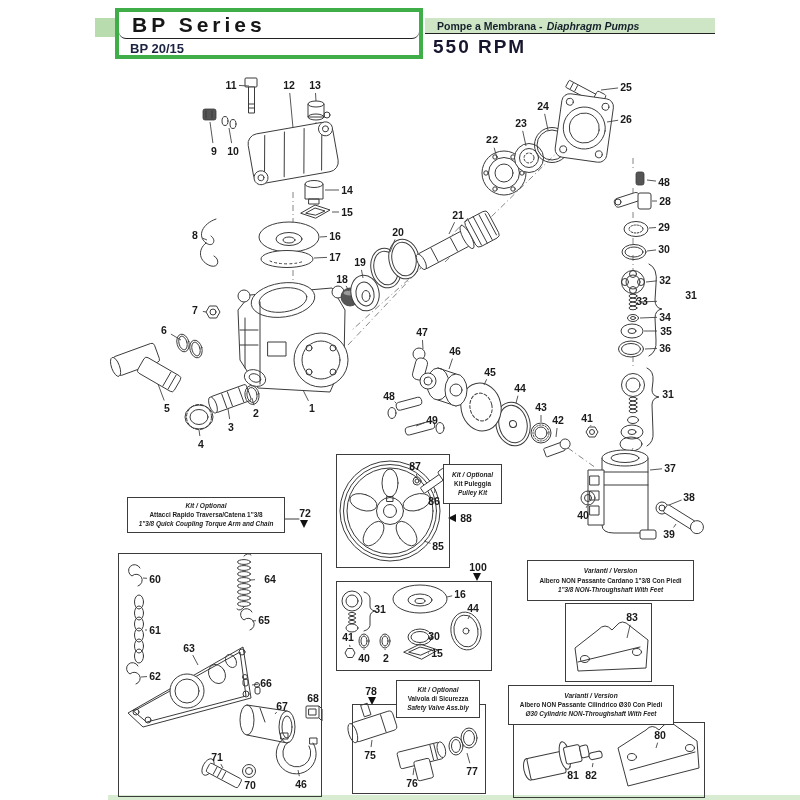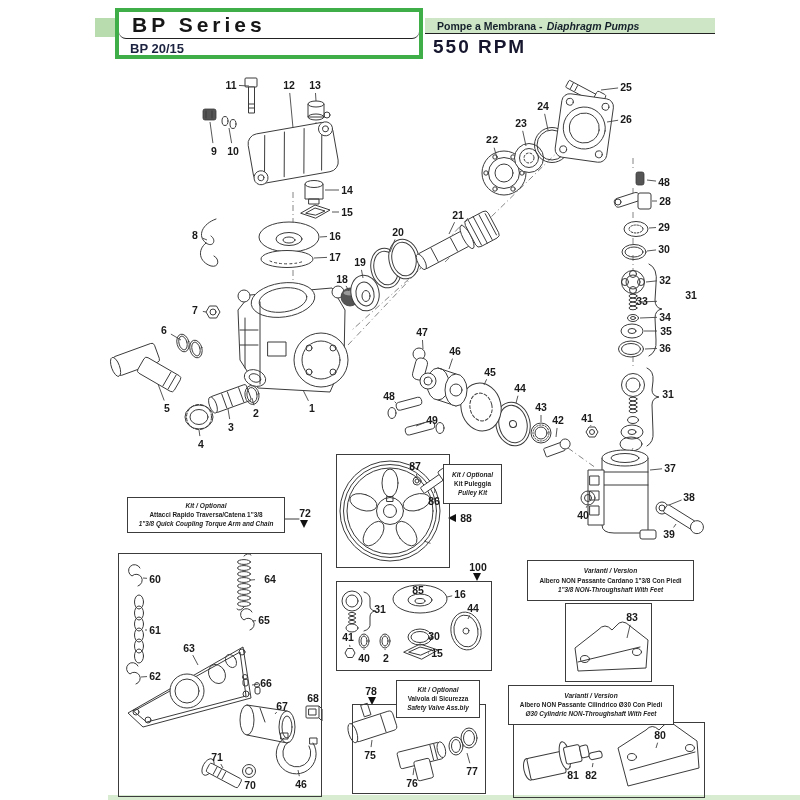--- a/index.html
+++ b/index.html
@@ -723,21 +723,21 @@
       <span class="callout" style="left: 263px; top: 579px; margin-left: 7px;">64</span>
       <span class="callout" style="left: 264px; top: 620px;">65</span>
       <span class="callout" style="left: 266px; top: 683px;">66</span>
       <span class="callout" style="left: 282px; top: 706px;">67</span>
       <span class="callout" style="left: 313px; top: 698px;">68</span>
       <span class="callout" style="left: 301px; top: 784px;">46</span>
       <span class="callout" style="left: 250px; top: 785px;">70</span>
       <span class="callout" style="left: 217px; top: 757px; text-align: center;">71</span>
       <span class="callout" style="left: 415px; top: 466px;">87</span>
       <span class="callout" style="left: 434px; top: 501px;">86</span>
-      <span class="callout" style="left: 418px; top: 546px; margin-top: 44px;">85</span>
+      <span class="callout" style="left: 438px; top: 546px;">85</span>
       <span class="callout" style="left: 466px; top: 518px;">88</span>
       <span class="callout" style="left: 478px; top: 567px;">100</span>
       <span class="callout" style="left: 380px; top: 609px;">31</span>
       <span class="callout" style="left: 460px; top: 594px;">16</span>
       <span class="callout" style="left: 473px; top: 608px;">44</span>
       <span class="callout" style="left: 434px; top: 636px;">30</span>
       <span class="callout" style="left: 437px; top: 653px;">15</span>
       <span class="callout" style="left: 348px; top: 637px;">41</span>
       <span class="callout" style="left: 364px; top: 658px;">40</span>
       <span class="callout" style="left: 386px; top: 658px;">2</span>

